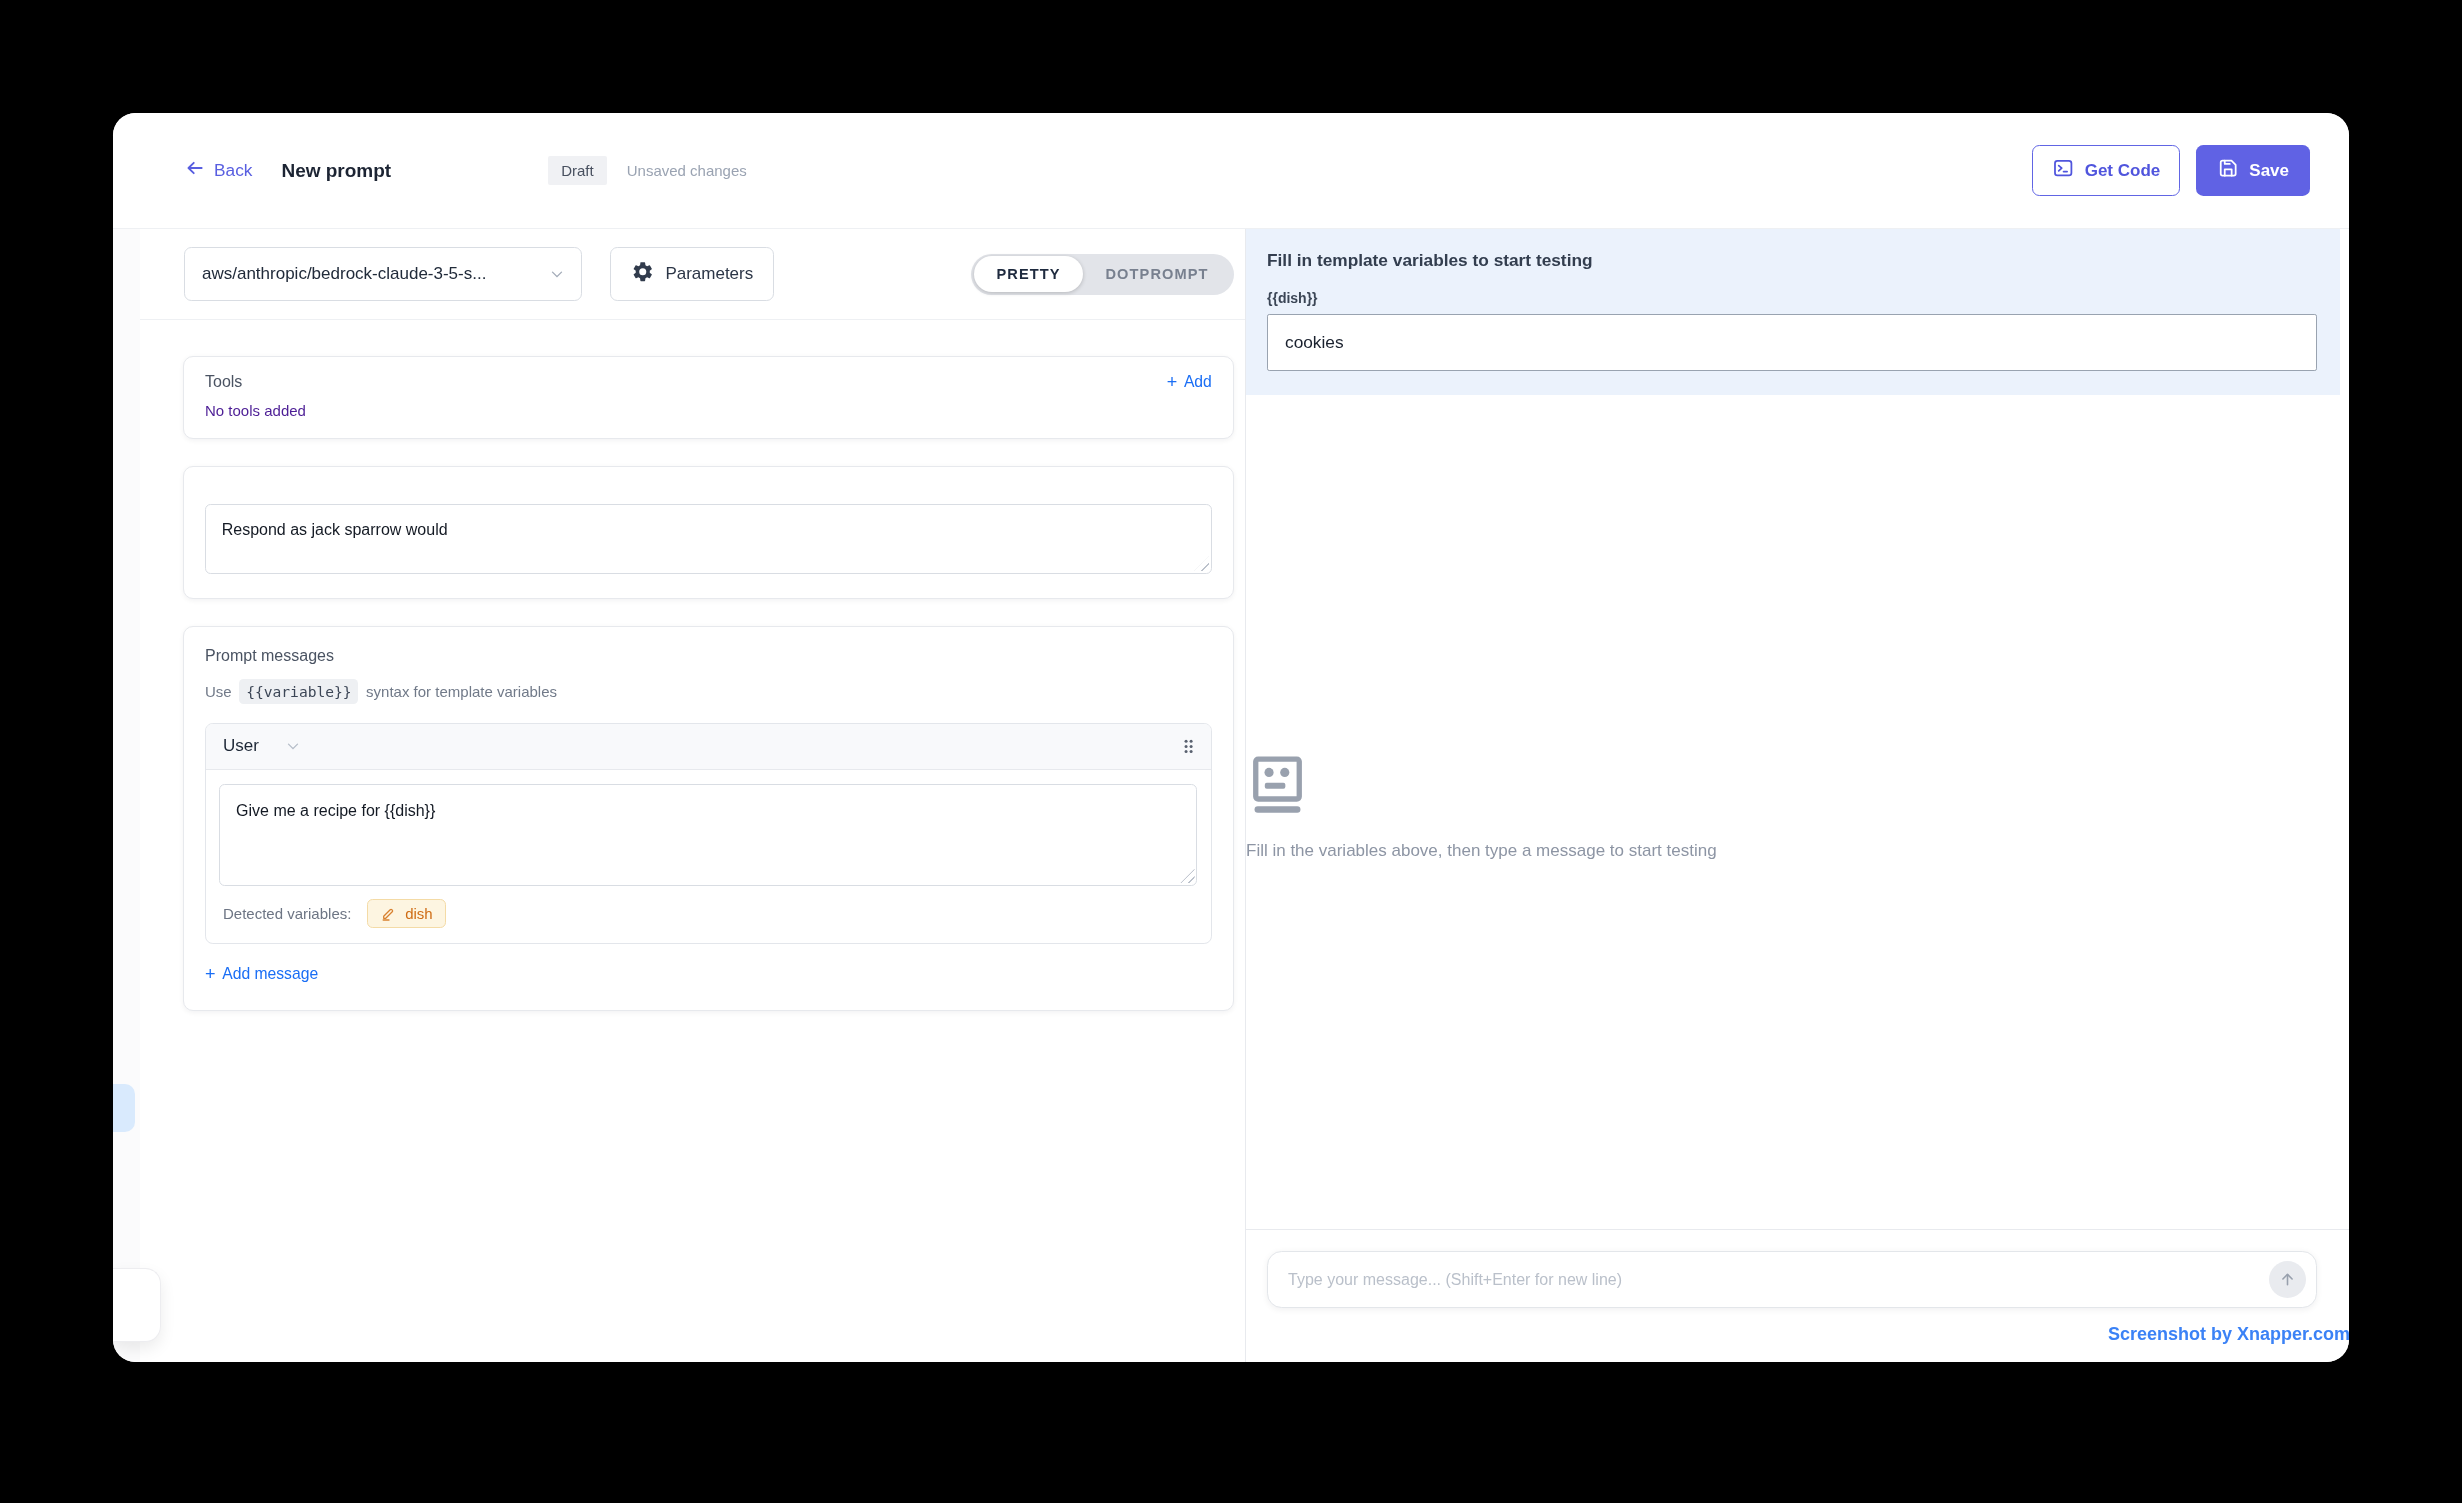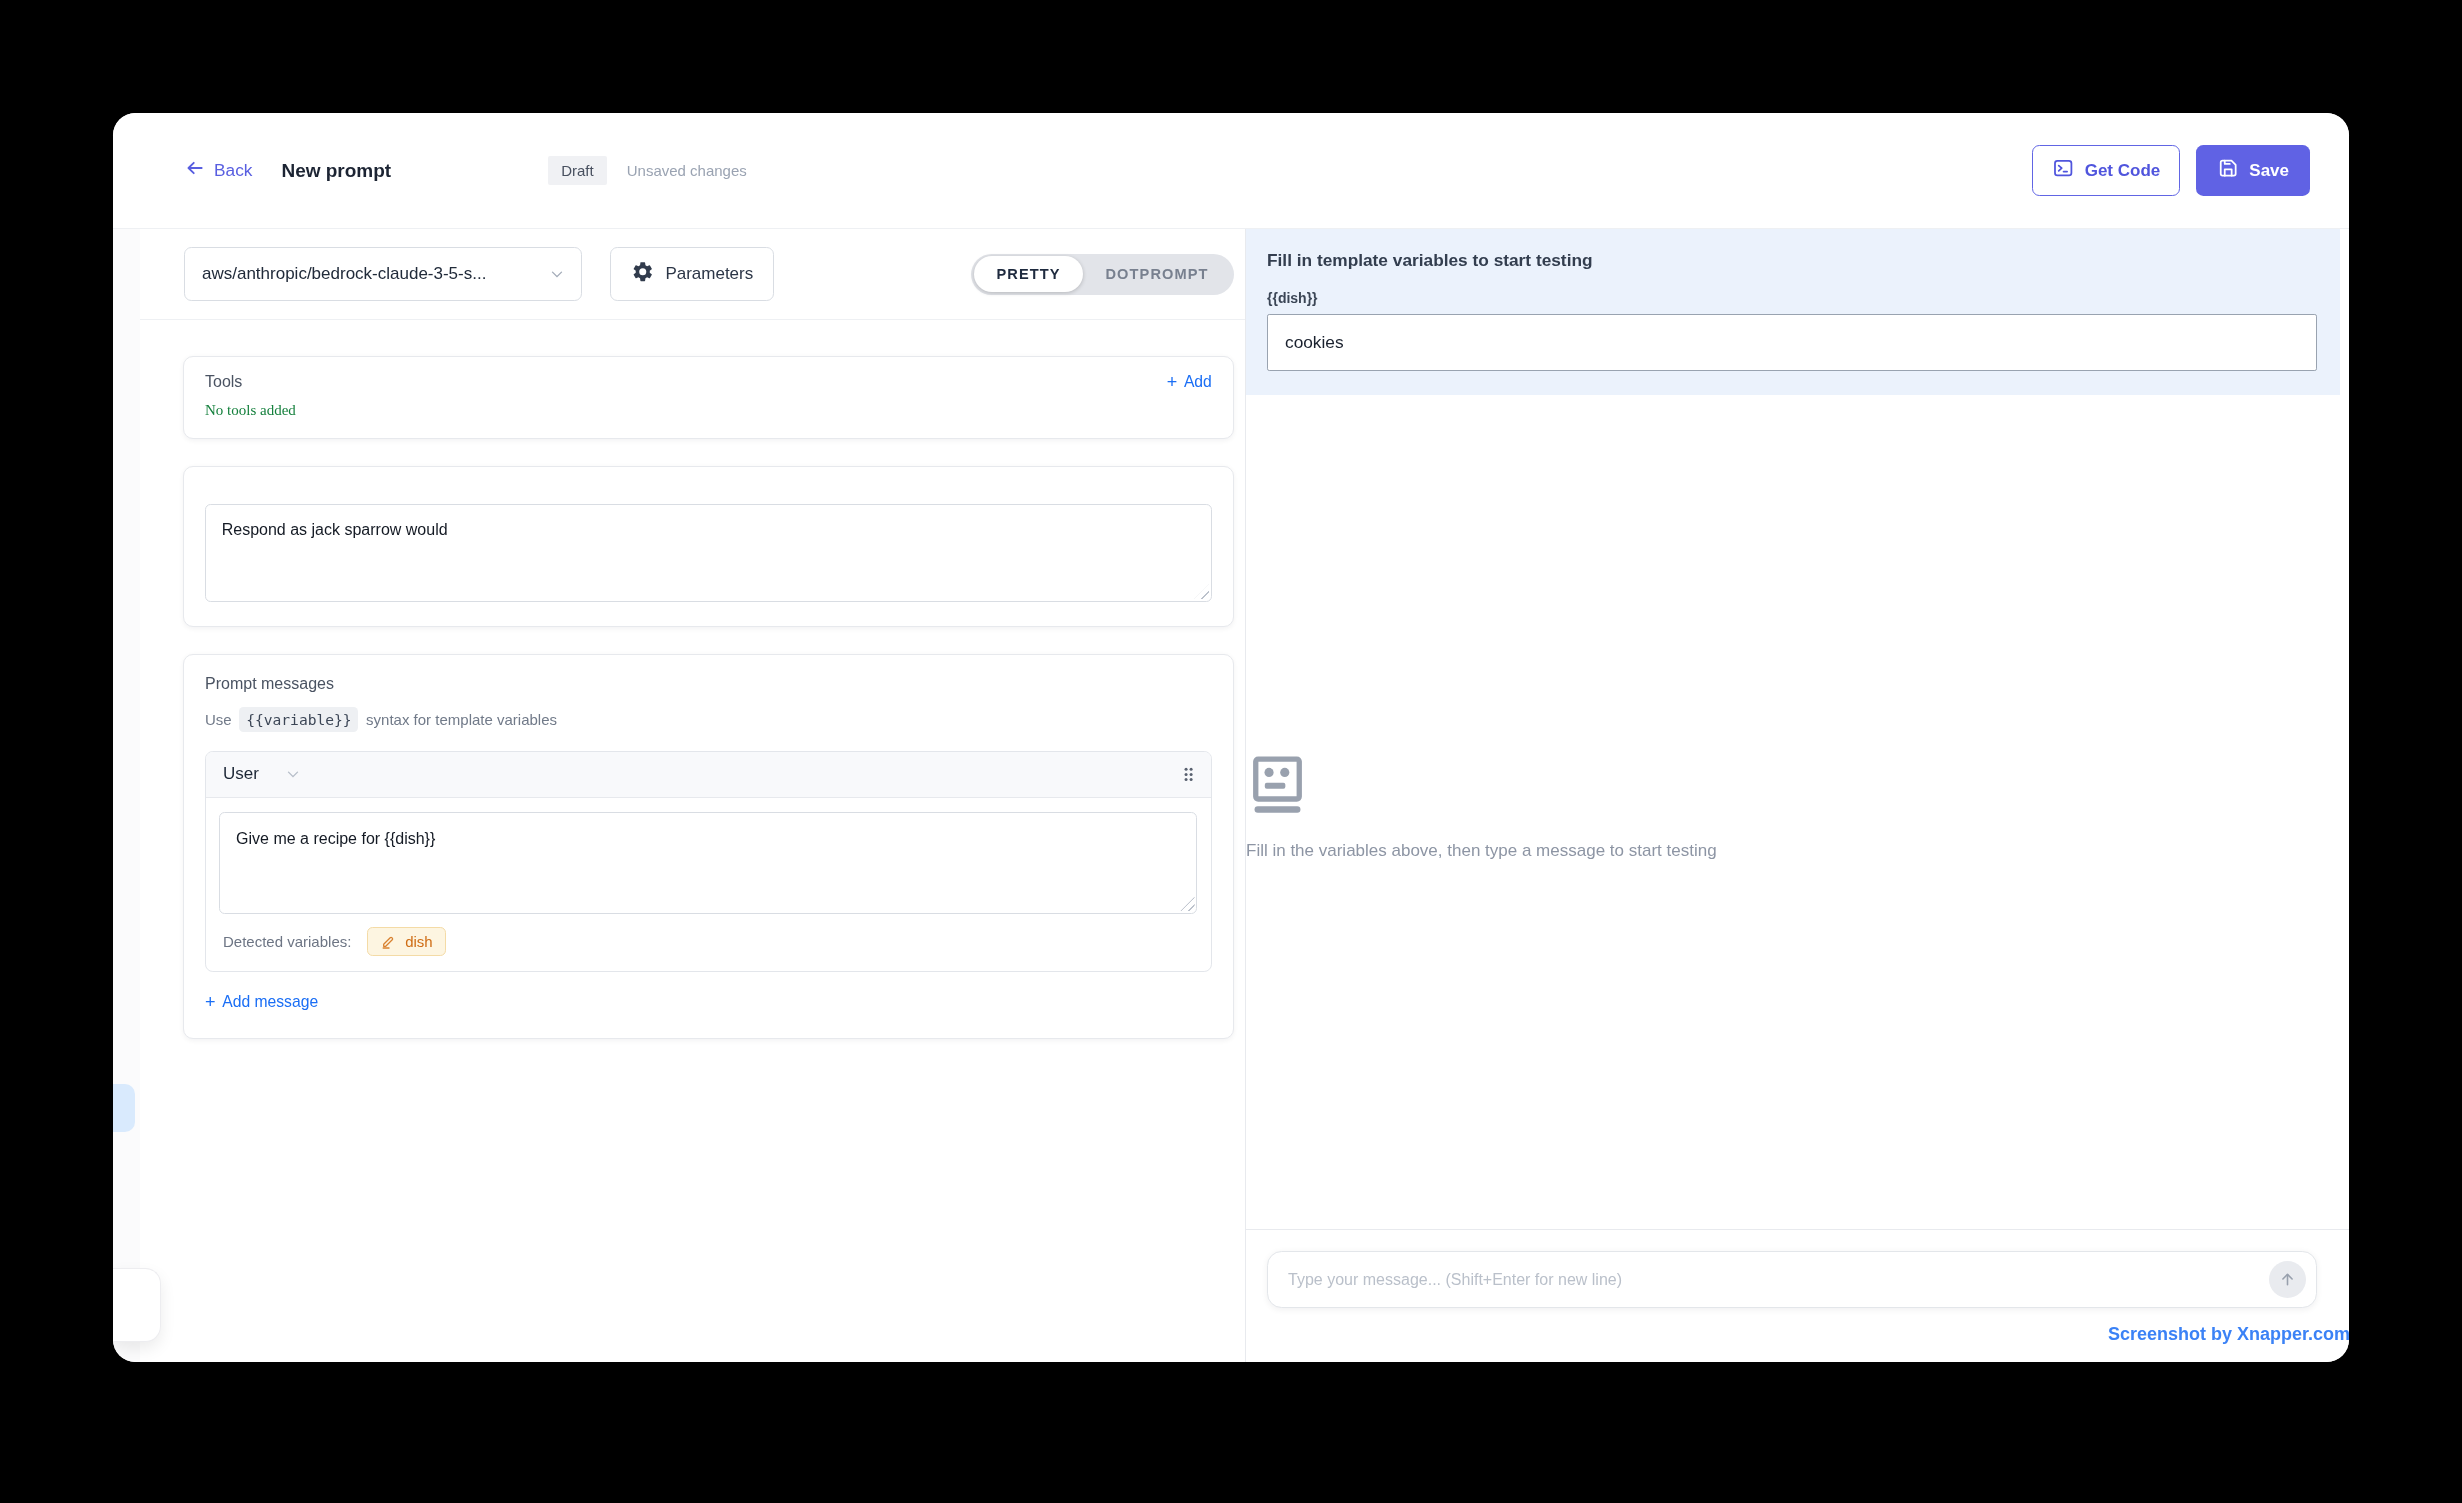--- a/index.html
+++ b/index.html
@@ -43,27 +43,27 @@
        border-radius:559px;color:#78808f;cursor:pointer;}
   .seg.sel{background:#fff;color:#1e2a3e;box-shadow:0 1.1px 4.5px rgba(0,0,0,.20);}
   
   .content{flex:1;overflow:hidden;padding:36px 11.2px 0 43px;display:flex;flex-direction:column;gap:27px;}
   .card{border:1.1px solid #e7e9ed;border-radius:10px;background:#fff;box-shadow:0 1.1px 5.6px rgba(16,24,40,.05);}
   .card-tools{padding:15.7px 21px 19px;}
   .row-between{display:flex;align-items:center;justify-content:space-between;}
   .sec-title{font-size:16px;color:#4a5362;}
   .link{color:#1a6ef5;font-size:15.7px;font-weight:500;display:flex;align-items:center;gap:6.7px;cursor:pointer;}
   .plus{font-size:18px;font-weight:500;line-height:1;}
-  .muted{font-size:15px;color:#15803d;font-family:Liberation Serif, serif;}
+  .muted{font-size:15px;color:#4c1d95;}
   .card-dev{padding:20px 21px 24.6px;}
   .subtle{font-size:15px;color:#8d95a3;margin-top:12.3px;}
   .ta-wrap{position:relative;margin-top:17px;}
   textarea{width:100%;border:1.1px solid #d9dde3;border-radius:5.6px;padding:13.4px 15.7px;font-size:16px;color:#141a24;
            resize:none;outline:none;display:block;line-height:1.45;}
-  .ta-dev{height:98px;}
+  .ta-dev{height:70px;}
   .ta-msg{height:102px;}
   .grip{position:absolute;right:2.8px;bottom:2.8px;width:14.6px;height:14.6px;
         background:repeating-linear-gradient(135deg,transparent 0 3.9px,#bcc2cc 3.9px 5.6px);
         clip-path:polygon(100% 0,100% 100%,0 100%);}
   .card-prompt{padding:20px 21px 27px;}
   .syntax-row{display:flex;align-items:center;gap:7.8px;margin-top:13.4px;}
   .syntax-txt{font-size:15px;color:#717a89;}
   .code-chip{font-family:"DejaVu Sans Mono","Liberation Mono",monospace;font-size:14.6px;color:#3c4656;
              background:#eef0f3;border-radius:4.5px;padding:3.9px 6.7px;}
   .msg-block{margin-top:19px;border:1.1px solid #e3e6eb;border-radius:7.8px;overflow:hidden;}

